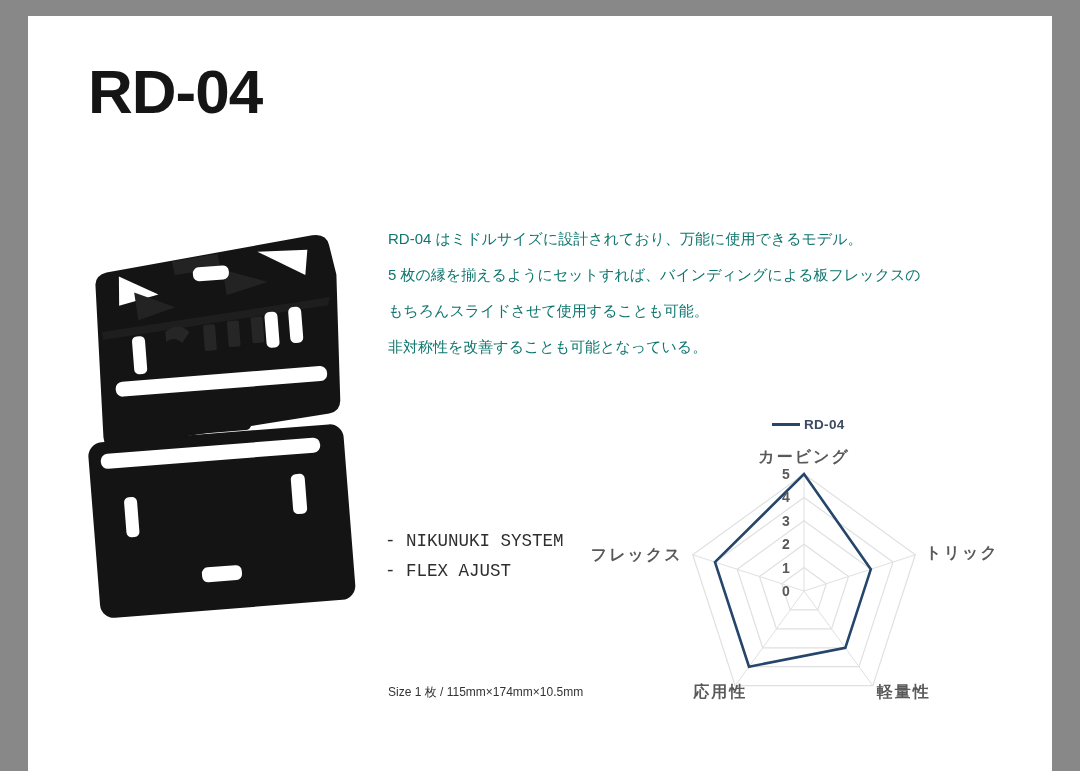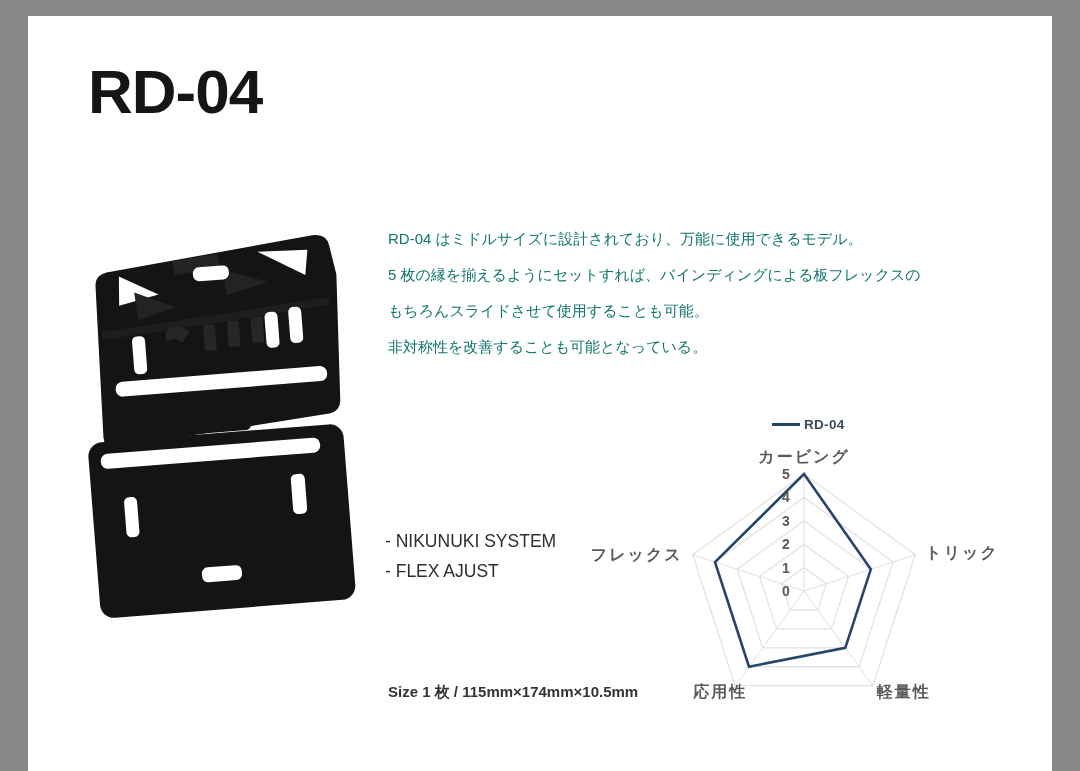--- a/index.html
+++ b/index.html
@@ -19,24 +19,24 @@
   .product-art{position:absolute;left:50px;top:212px;}
   .desc{
     position:absolute;left:360px;top:209px;width:650px;
     font-size:15px;color:#0f766e;
   }
   .desc-line{height:36px;line-height:28px;white-space:nowrap;}
   .features{
     position:absolute;left:357px;top:513px;
     font-size:17.5px;color:#2e2e2e;font-weight:500;
   }
-  .feature-line{height:30px;line-height:24px;white-space:nowrap;}
+  .feature-line{height:30px;line-height:24px;white-space:nowrap;font-family:Liberation Mono, monospace;}
   .spec{
     position:absolute;left:360px;top:664px;
-    font-size:15px;color:#333333;font-weight:bold;
+    font-size:12px;color:#333333;
   }
   .spec div{height:30px;line-height:24px;white-space:nowrap;}
   .legend{
     position:absolute;left:744px;top:401px;
     display:flex;align-items:center;gap:4px;
   }
   .legend-line{display:inline-block;width:28px;height:3px;background:#25456b;}
   .legend-label{font-size:13.5px;font-weight:bold;color:#3c4b63;letter-spacing:0.3px;}
   .chart{position:absolute;left:560px;top:415px;}
   .tick{font-size:14px;font-weight:bold;fill:#595959;}

